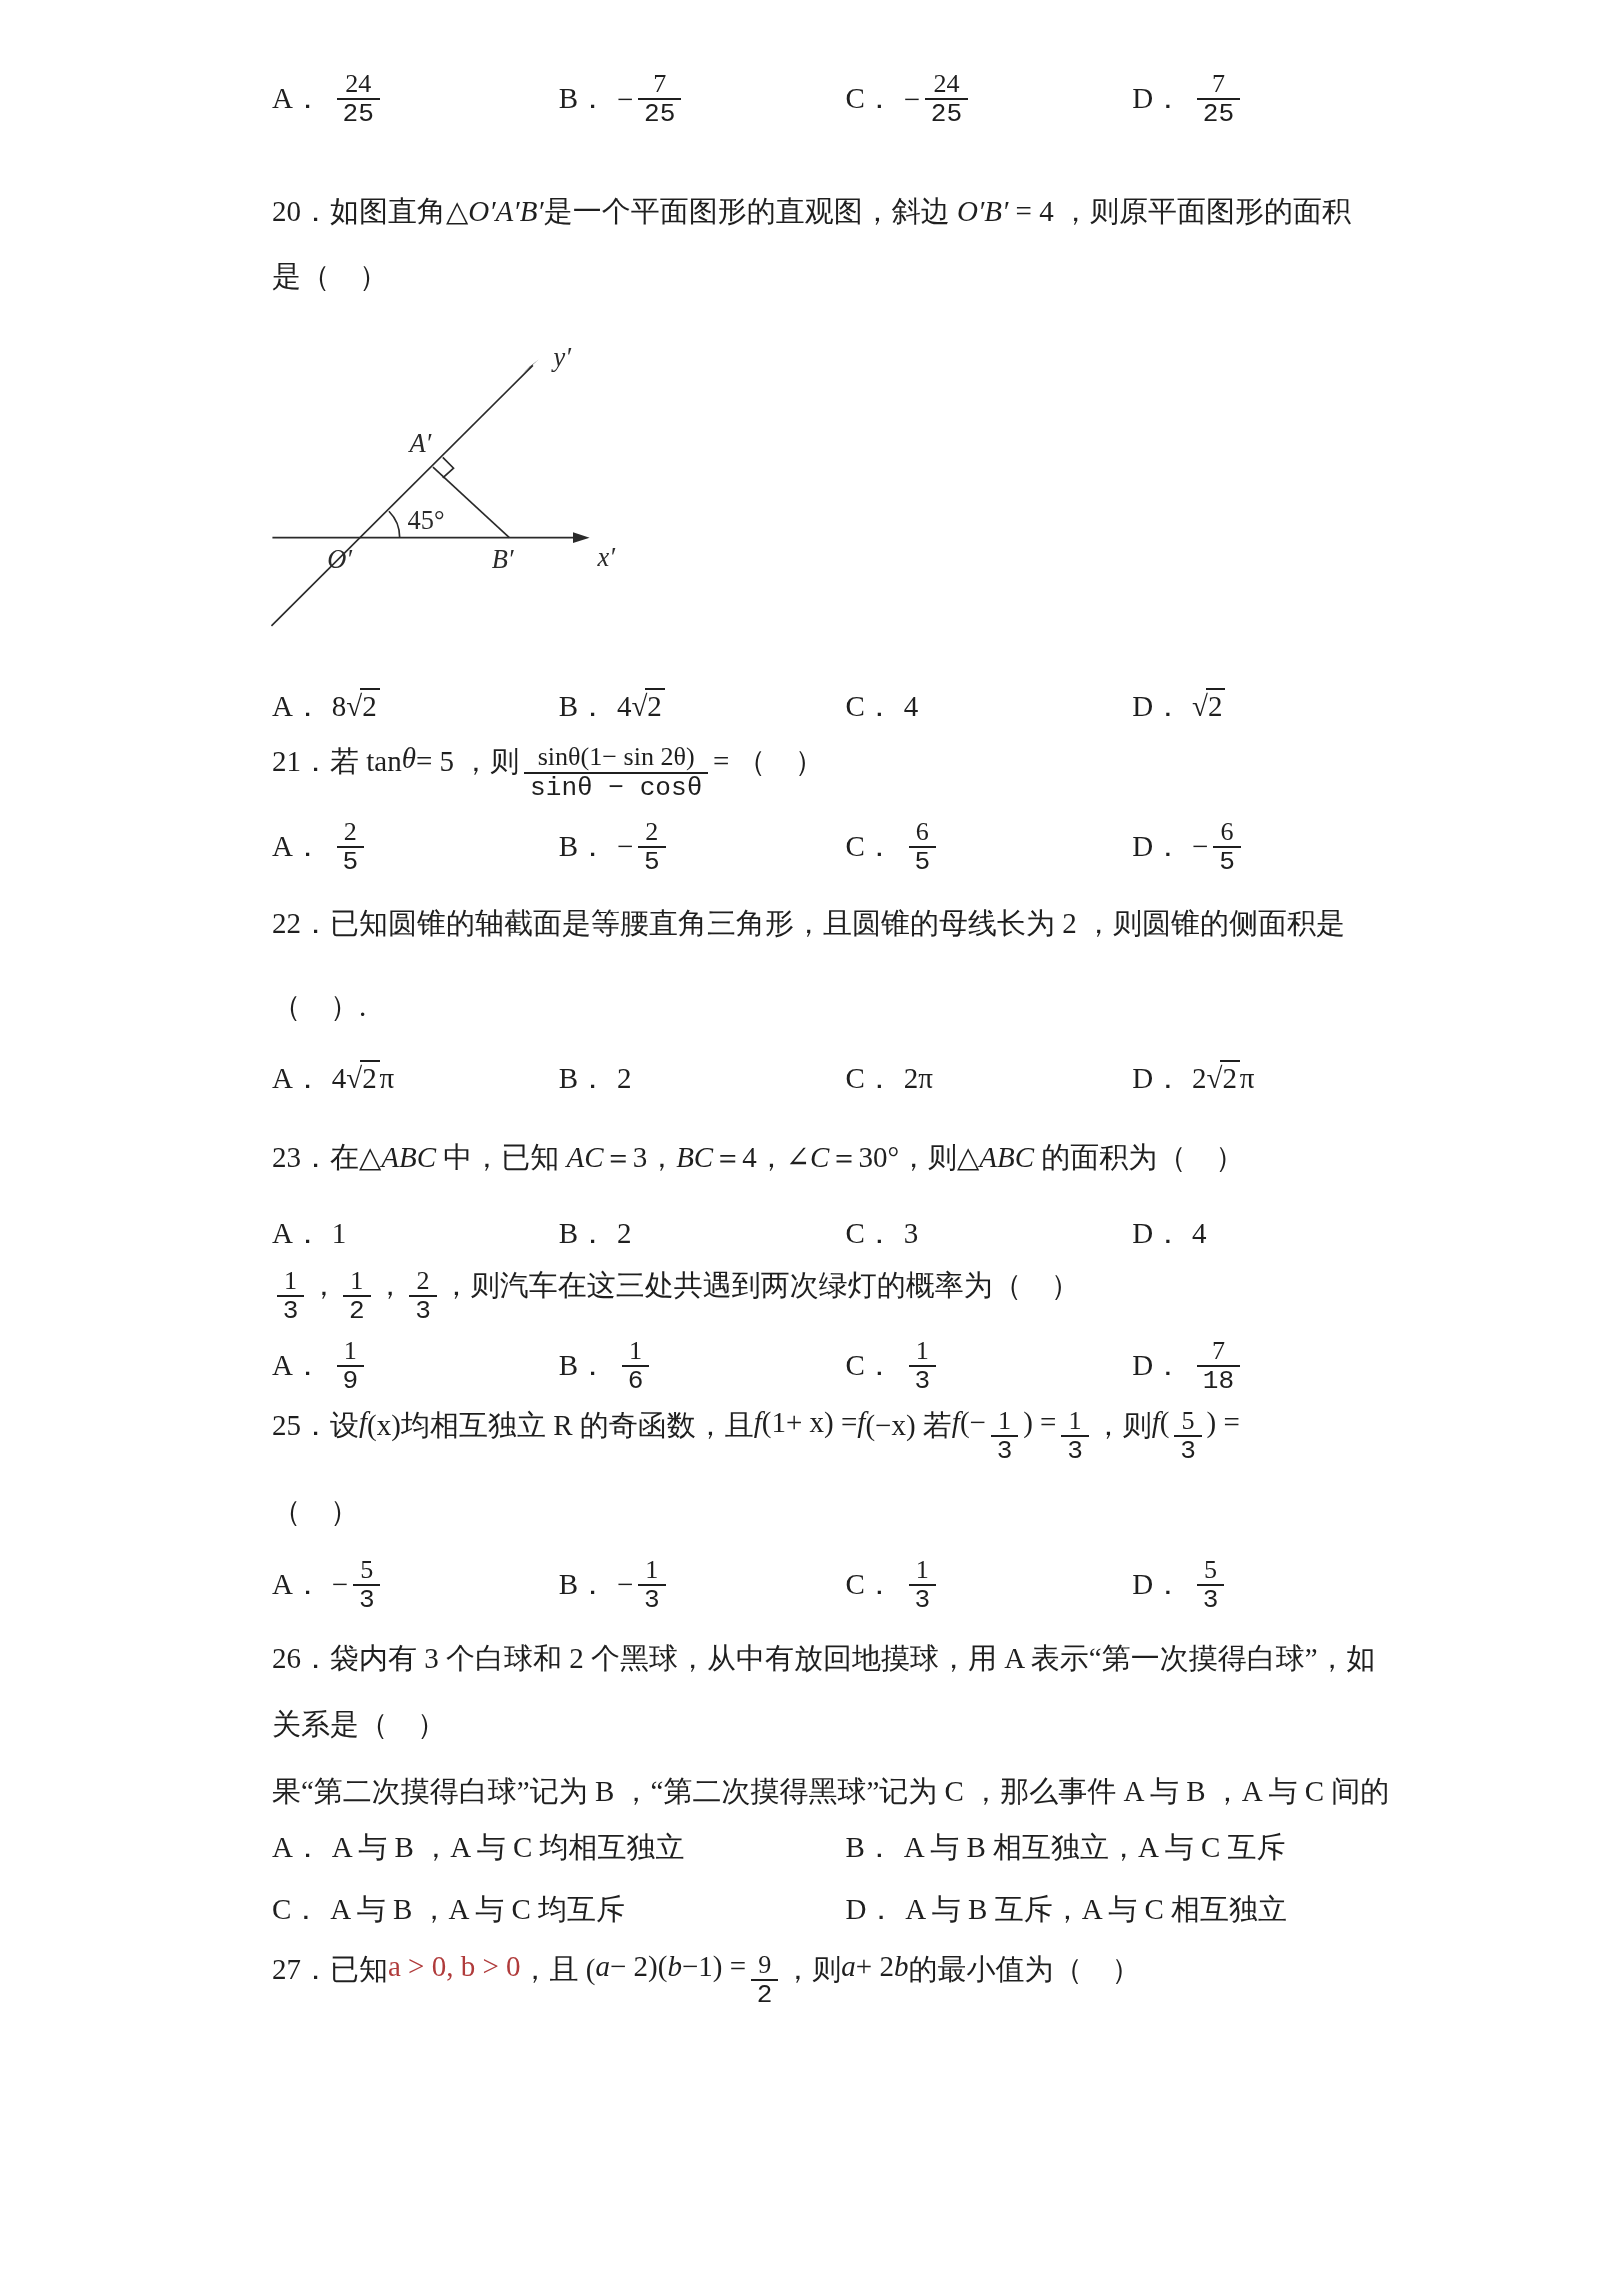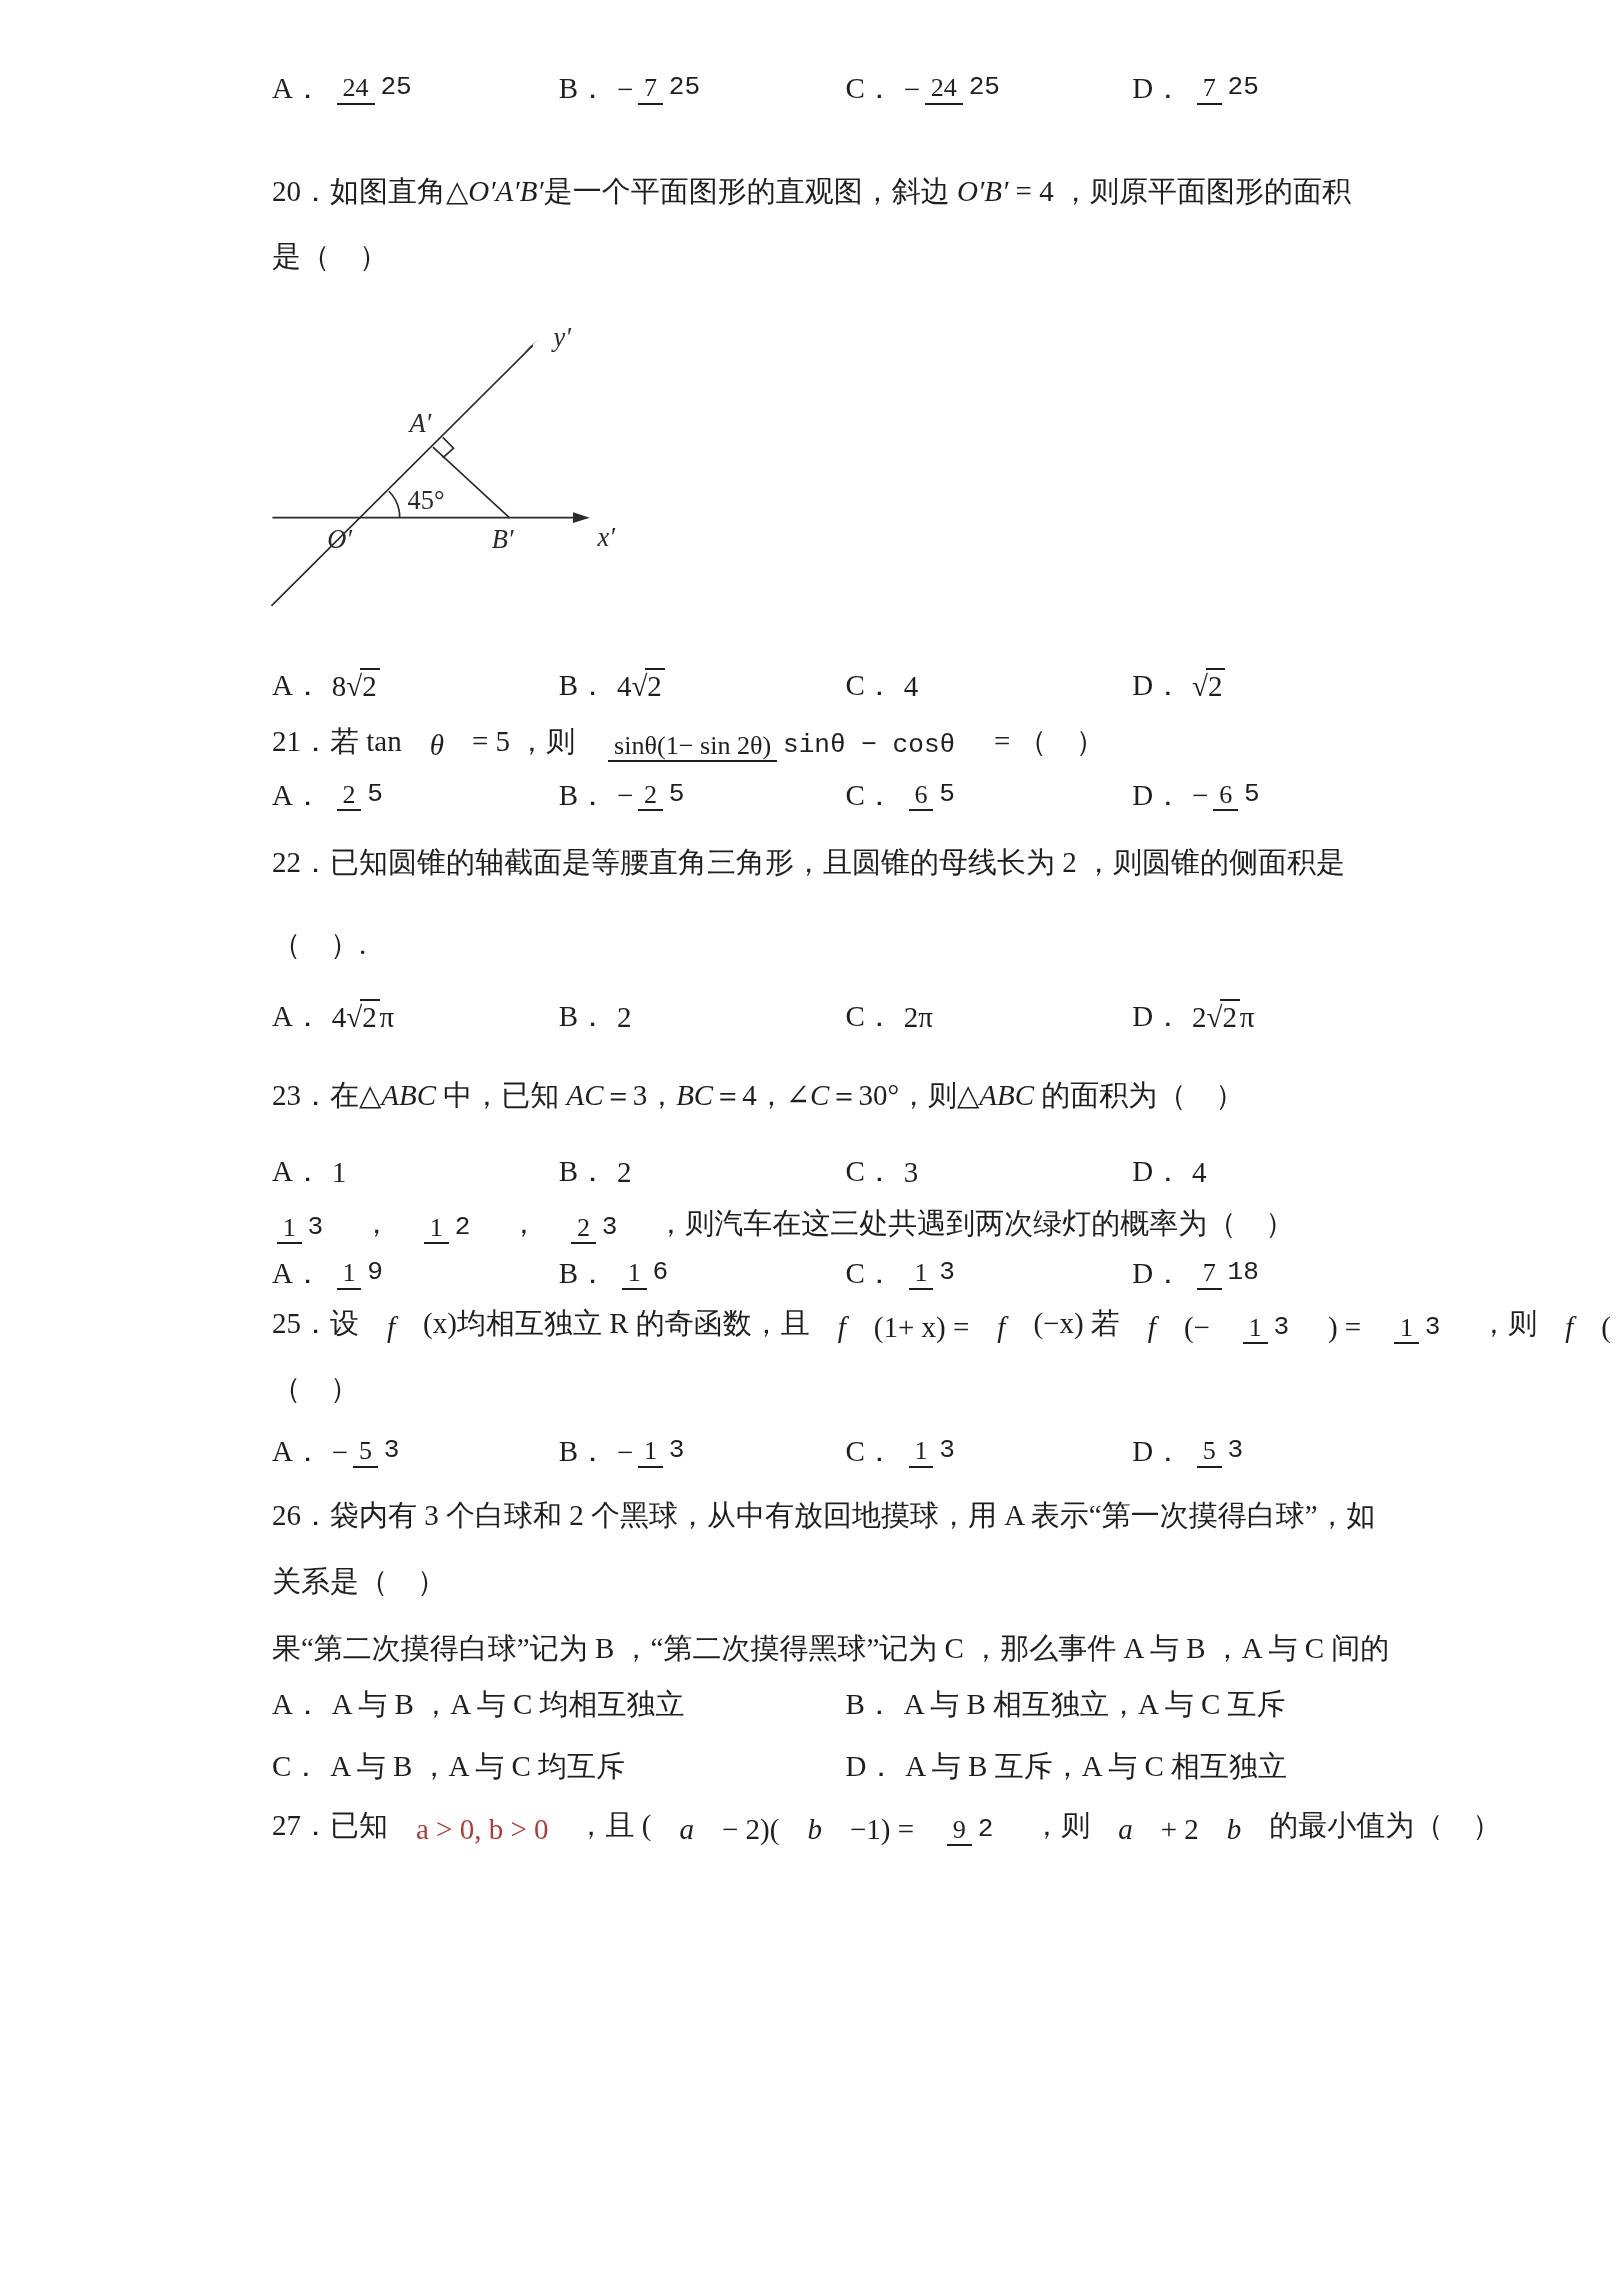--- a/index.html
+++ b/index.html
@@ -4,27 +4,27 @@
 <style>
   :root{ --ink:#1f1f1f; --red:#b03b3b; --paper:#ffffff; }
   html,body{margin:0;padding:0;background:#e8e8e8;}
   #page{
     position:relative; width:1621px; height:2294px; background:var(--paper);
     font-family:"Liberation Serif","DejaVu Serif",serif;
     color:var(--ink); font-size:29px; overflow:hidden;
   }
   #content{ position:absolute; left:272px; top:69px; width:1147px; }
   .qline{ white-space:nowrap; line-height:1.35; }
-  .qflex{ display:flex; align-items:flex-end; white-space:nowrap;gap:28px; }
+  .qflex{ display:flex; align-items:flex-start; white-space:nowrap; }
   .orow{ display:flex; align-items:flex-start; }
   .ocell{ flex:0 0 25%; display:flex; align-items:center; white-space:nowrap; }
   .ocell2{ flex:0 0 50%; display:flex; align-items:center; white-space:nowrap; }
   .olabel{ margin-right:9.8px; }
   .omath{ display:inline-flex; align-items:center; }
-  .frac{ display:inline-flex; vertical-align:middle;
+  .frac{ display:inline-flex; flex-direction:column; vertical-align:middle;
          text-align:center; margin:0 4.9px; line-height:1.12; font-size:0.9em; }
   .fnum{ display:block; border-bottom:2px solid var(--ink); padding:0 5.9px; }
   .fden{ display:block; padding:0 5.9px;font-family:Liberation Mono, monospace; }
   .rad{ white-space:nowrap; }
   .rsgn{ letter-spacing:-2px; }
   .rbod{ border-top:2px solid var(--ink); padding:0 2.9px 0 2px; }
   .mi{ font-style:italic; }
   .mred{ color:var(--red); }
   #diagram-wrap{ position:relative; height:328px; }
   #diagram-svg{ position:absolute; left:-27.4px; top:0; }

